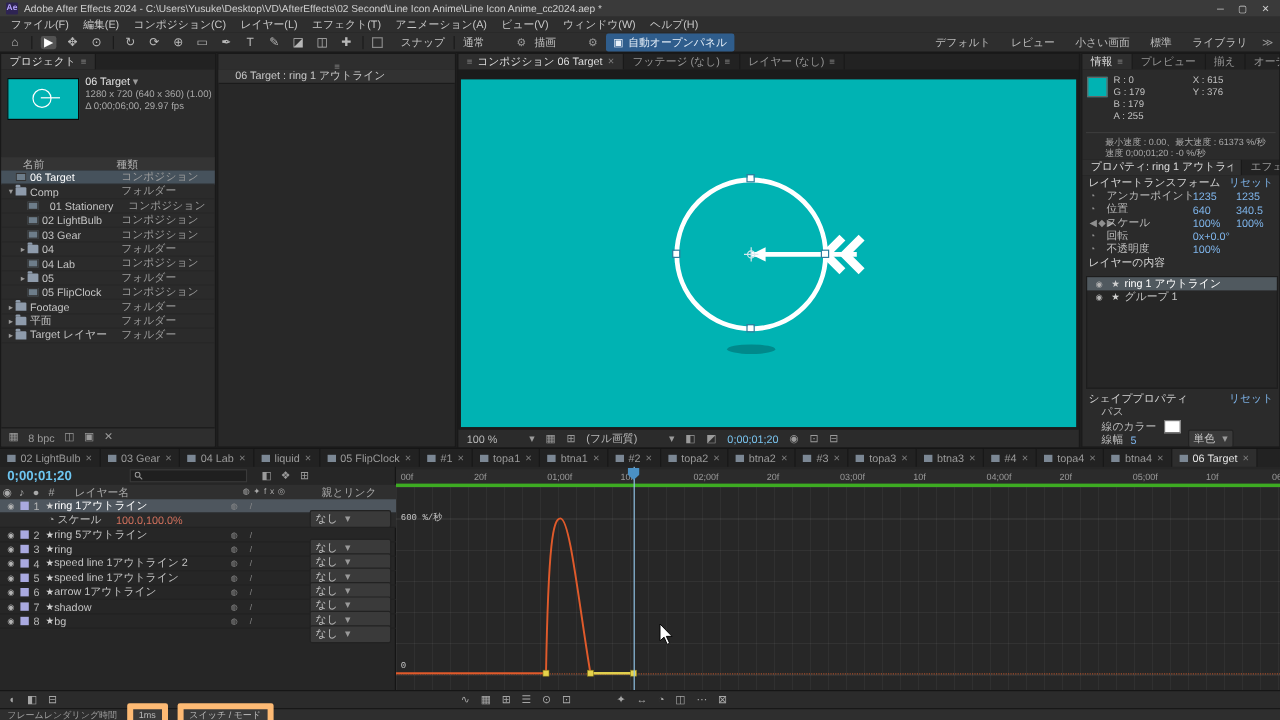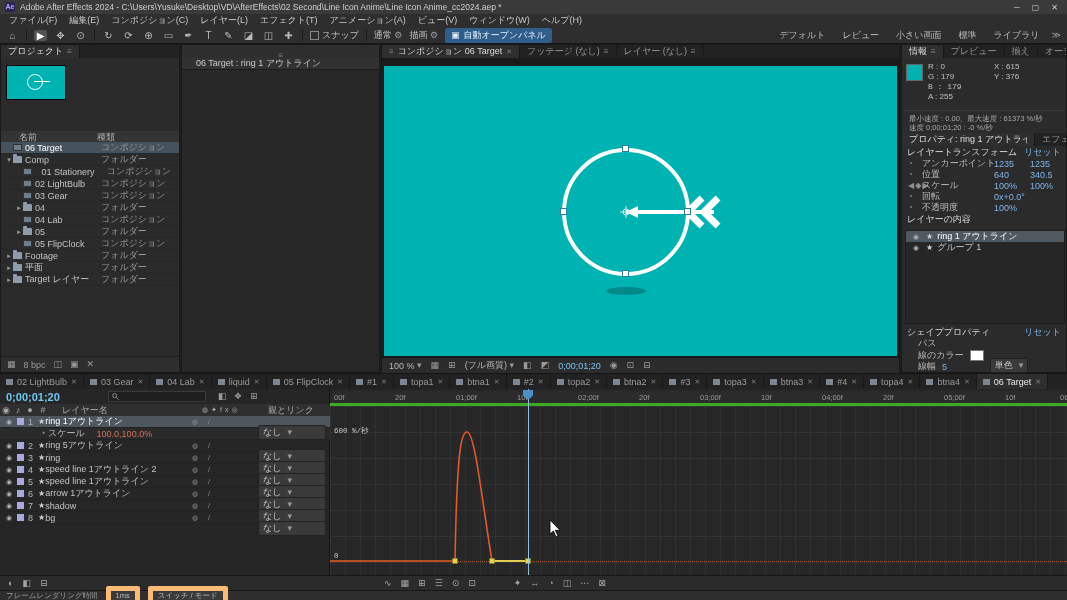--- a/index.html
+++ b/index.html
@@ -1,19 +1,19 @@
 <!DOCTYPE html>
 <html><head>
 <meta charset="utf-8">
 <style>
   html,body{margin:0;padding:0;background:#111;}
   #app{position:relative;width:1067px;height:600px;background:#1e1e1e;overflow:hidden;
        font-family:"Liberation Sans","DejaVu Sans",sans-serif;font-size:9px;color:#c3c3c3;}
   .abs{position:absolute;}
-  .flex{display:flex;align-items:center;}
+  .flex{display:flex;align-items:center;gap:12px;}
   .icn{color:#9a9a9a;font-size:9px;line-height:1;}
   
   #titlebar{left:0;top:0;width:1067px;height:14px;background:#3a3a3a;display:flex;align-items:center;gap:5px;padding:0 5px;box-sizing:border-box;color:#cfcfcf;}
   #ae-logo{width:10px;height:10px;background:#2e2453;color:#b5a3ff;font-size:7px;font-weight:bold;text-align:center;line-height:10px;border-radius:1px;}
   #titlebar .title{font-size:8.5px;white-space:nowrap;overflow:hidden;}
   .winbtns{margin-left:auto;display:flex;gap:12px;font-size:8px;color:#cfcfcf;padding-right:4px;}
   #menubar{left:0;top:14px;width:1067px;height:13px;background:#2e2e2e;display:flex;align-items:center;padding-left:3px;box-sizing:border-box;}
   .menu-item{padding:0 6px;color:#c8c8c8;}
   #toolbar{left:0;top:27px;width:1067px;height:17px;background:#2e2e2e;border-bottom:1px solid #151515;display:flex;align-items:center;gap:7px;padding:0 6px;box-sizing:border-box;}
   .tool{width:13px;text-align:center;font-size:10px;color:#b8b8b8;}
@@ -56,21 +56,21 @@
   #canvas .cv{position:absolute;inset:0;}
   .handle{position:absolute;width:5px;height:5px;background:#fff;outline:1px solid #2d7f9e;}
   #shadow-ellipse{position:absolute;left:222px;top:221px;width:40px;height:8px;border-radius:50%;background:rgba(0,40,45,.30);}
   #comp-foot{left:0;top:312px;width:517px;height:16px;background:#2b2b2b;border-top:1px solid #161616;display:flex;align-items:center;gap:9px;padding:0 7px;box-sizing:border-box;color:#b9b9b9;}
   .tc-blue{color:#79c3ee;}
   
   #right{left:901px;top:44px;width:166px;height:329px;background:#2b2b2b;}
   #info-swatch{left:4px;top:19px;width:15px;height:15px;border:1px solid #666;background:#00b3b3;}
   .info-line{position:absolute;color:#c0c0c0;font-size:8px;}
   #info-div{left:3px;top:65px;width:158px;height:1px;background:#3b3b3b;}
-  .speed-line{position:absolute;left:7px;color:#a9a9a9;font-size:7.5px;white-space:nowrap;}
+  .speed-line{position:absolute;left:19px;color:#a9a9a9;font-size:7.5px;white-space:nowrap;}
   #prop-tabs{left:0;top:88px;width:164px;}
   .sect-h{display:flex;align-items:center;height:12px;padding:0 5px;color:#d6d6d6;}
   .sect-h .rst{margin-left:auto;color:#7eb4ea;}
   .tr-row{display:flex;align-items:center;height:11px;padding-left:6px;color:#bdbdbd;}
   .tr-row .sw{width:14px;color:#8f8f8f;font-size:8px;flex:none;}
   .tr-row .lbl{flex:1;white-space:nowrap;overflow:hidden;}
   .tr-row .v{width:36px;color:#7eb4ea;white-space:nowrap;}
   .kfnav{color:#7eb4ea;font-size:6px;letter-spacing:1px;}
   #contents-box{left:3px;top:185px;width:158px;height:92px;background:#262626;border:1px solid #1d1d1d;}
   .ct-row{display:flex;gap:4px;align-items:center;height:11px;padding-left:4px;color:#c4c4c4;}
@@ -189,20 +189,25 @@
     <div class="tabbar">
       <div class="tab active">
           <span>プロジェクト</span>
           <span class="hamb">≡</span>
         </div>
     </div>
     <div id="proj-thumb" class="abs">
       <span class="mini-ring"></span>
       <span class="mini-shaft"></span>
     </div>
+    <div class="proj-meta">
+      <div><span class="nm">06 Target</span> <span class="icn">▾</span></div>
+      <div>1280 x 720 (640 x 360) (1.00)</div>
+      <div>Δ 0;00;06;00, 29.97 fps</div>
+    </div>
     <div id="proj-cols" class="abs">
       <span style="width:96px;padding-left:18px;box-sizing:border-box;">名前</span>
       <span>種類</span>
     </div>
     <div id="proj-rows" class="abs">
       <div class="prow sel" style="padding-left:4px;">
           <span class="exp"></span>
           <span class="ic ic-comp"></span>
           <span class="pname">06 Target</span>
           <span class="ptype">コンポジション</span>
@@ -355,21 +360,21 @@
       <div class="tab">
           <span>揃え</span>
         </div>
       <div class="tab">
           <span>オーデ</span>
         </div>
     </div>
     <div id="info-swatch" class="abs"></div>
     <span class="info-line" style="left:26px;top:17px;">R : 0</span>
     <span class="info-line" style="left:26px;top:27px;">G : 179</span>
-    <span class="info-line" style="left:26px;top:37px;font-family:Liberation Mono, monospace;">B : 179</span>
+    <span class="info-line" style="left:26px;top:37px;">B : 179</span>
     <span class="info-line" style="left:26px;top:47px;">A : 255</span>
     <span class="info-line" style="left:92px;top:17px;">X : 615</span>
     <span class="info-line" style="left:92px;top:27px;">Y : 376</span>
     <div id="info-div" class="abs"></div>
     <span class="speed-line" style="top:69px;">最小速度 : 0.00、最大速度 : 61373 %/秒</span>
     <span class="speed-line" style="top:78px;">速度 0;00;01;20 : -0 %/秒</span>
 
     <div id="prop-tabs" class="abs">
       <div class="tabbar">
         <div class="tab active" style="max-width:118px;">

